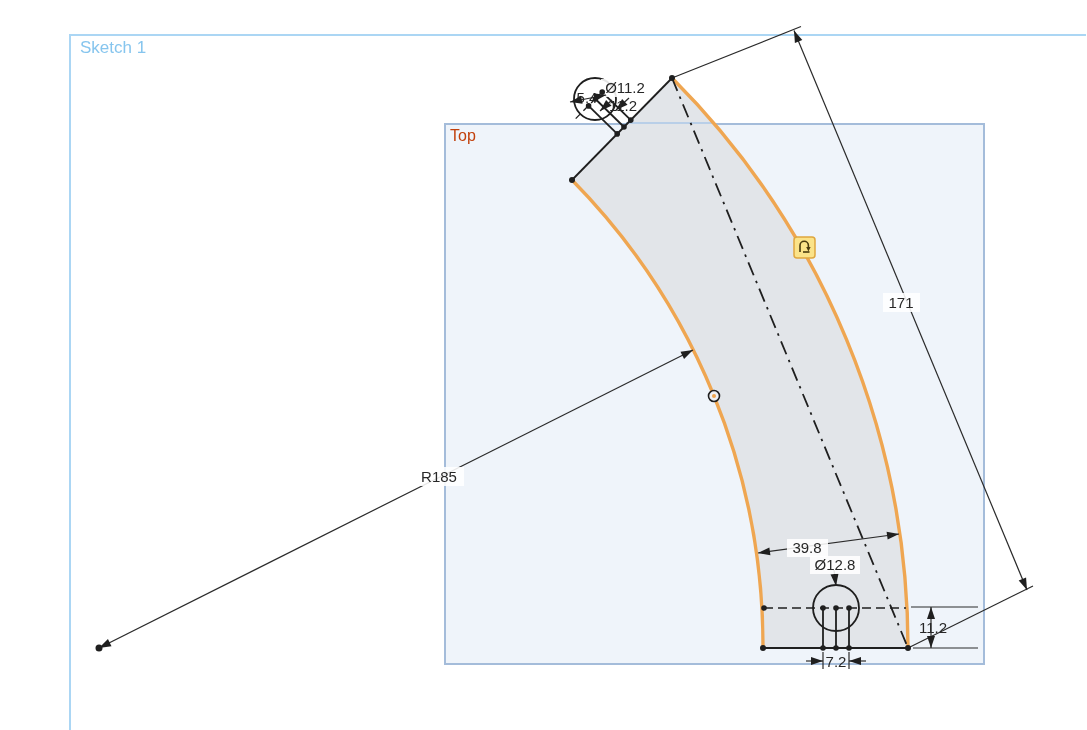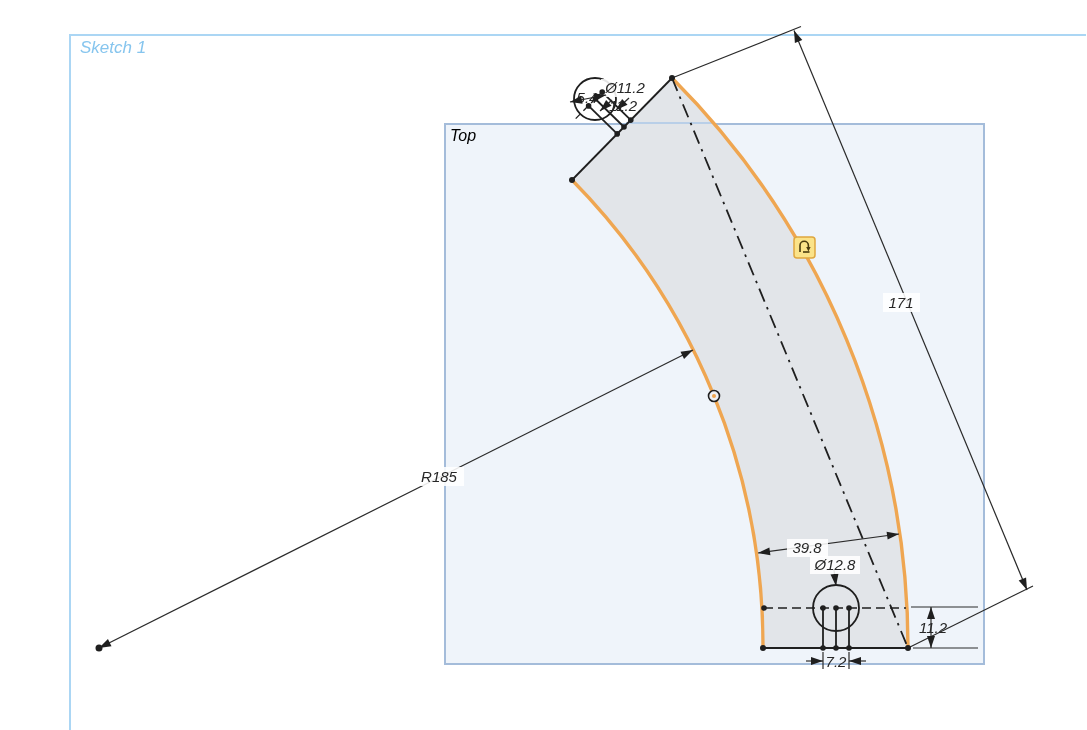--- a/index.html
+++ b/index.html
@@ -1,23 +1,23 @@
 <!DOCTYPE html>
 <html><head>
 <meta charset="utf-8">
 <style>
   html,body{margin:0;padding:0;background:#ffffff;overflow:hidden;}
   .viewport{position:relative;width:901px;height:730px;background:#ffffff;
-    font-family:"Liberation Sans",sans-serif;font-style:italic;}
+    font-family:"Liberation Sans",sans-serif;}
   .sketch-region{position:absolute;left:69px;top:34px;width:1017px;height:696px;
     border-left:2px solid #abd6f4;border-top:2px solid #abd6f4;box-sizing:border-box;}
   .sketch-label{position:absolute;left:80px;top:38px;font-size:17px;color:#86c5ee;}
   .plane-region{position:absolute;left:444px;top:123px;width:541px;height:542px;
     background:#eff4fa;border:2px solid #a4bcda;box-sizing:border-box;}
-  .plane-label{position:absolute;left:450px;top:127px;font-size:16px;color:#000000;cursor:pointer;}
+  .plane-label{position:absolute;left:450px;top:127px;font-size:16px;color:#c2410c;cursor:pointer;}
   svg.canvas{position:absolute;left:0;top:0;}
   .dim{font-size:15px;fill:#272727;}
   .edge{stroke:#1f1f1f;stroke-width:1.8;fill:none;}
   .thin{stroke:#2a2a2a;stroke-width:1.2;fill:none;}
   .hl{stroke:#efa651;stroke-width:3.4;fill:none;stroke-linecap:round;}
   .halo{fill:rgba(255,255,255,0.88);}
 </style>
 </head>
 <body>
 

